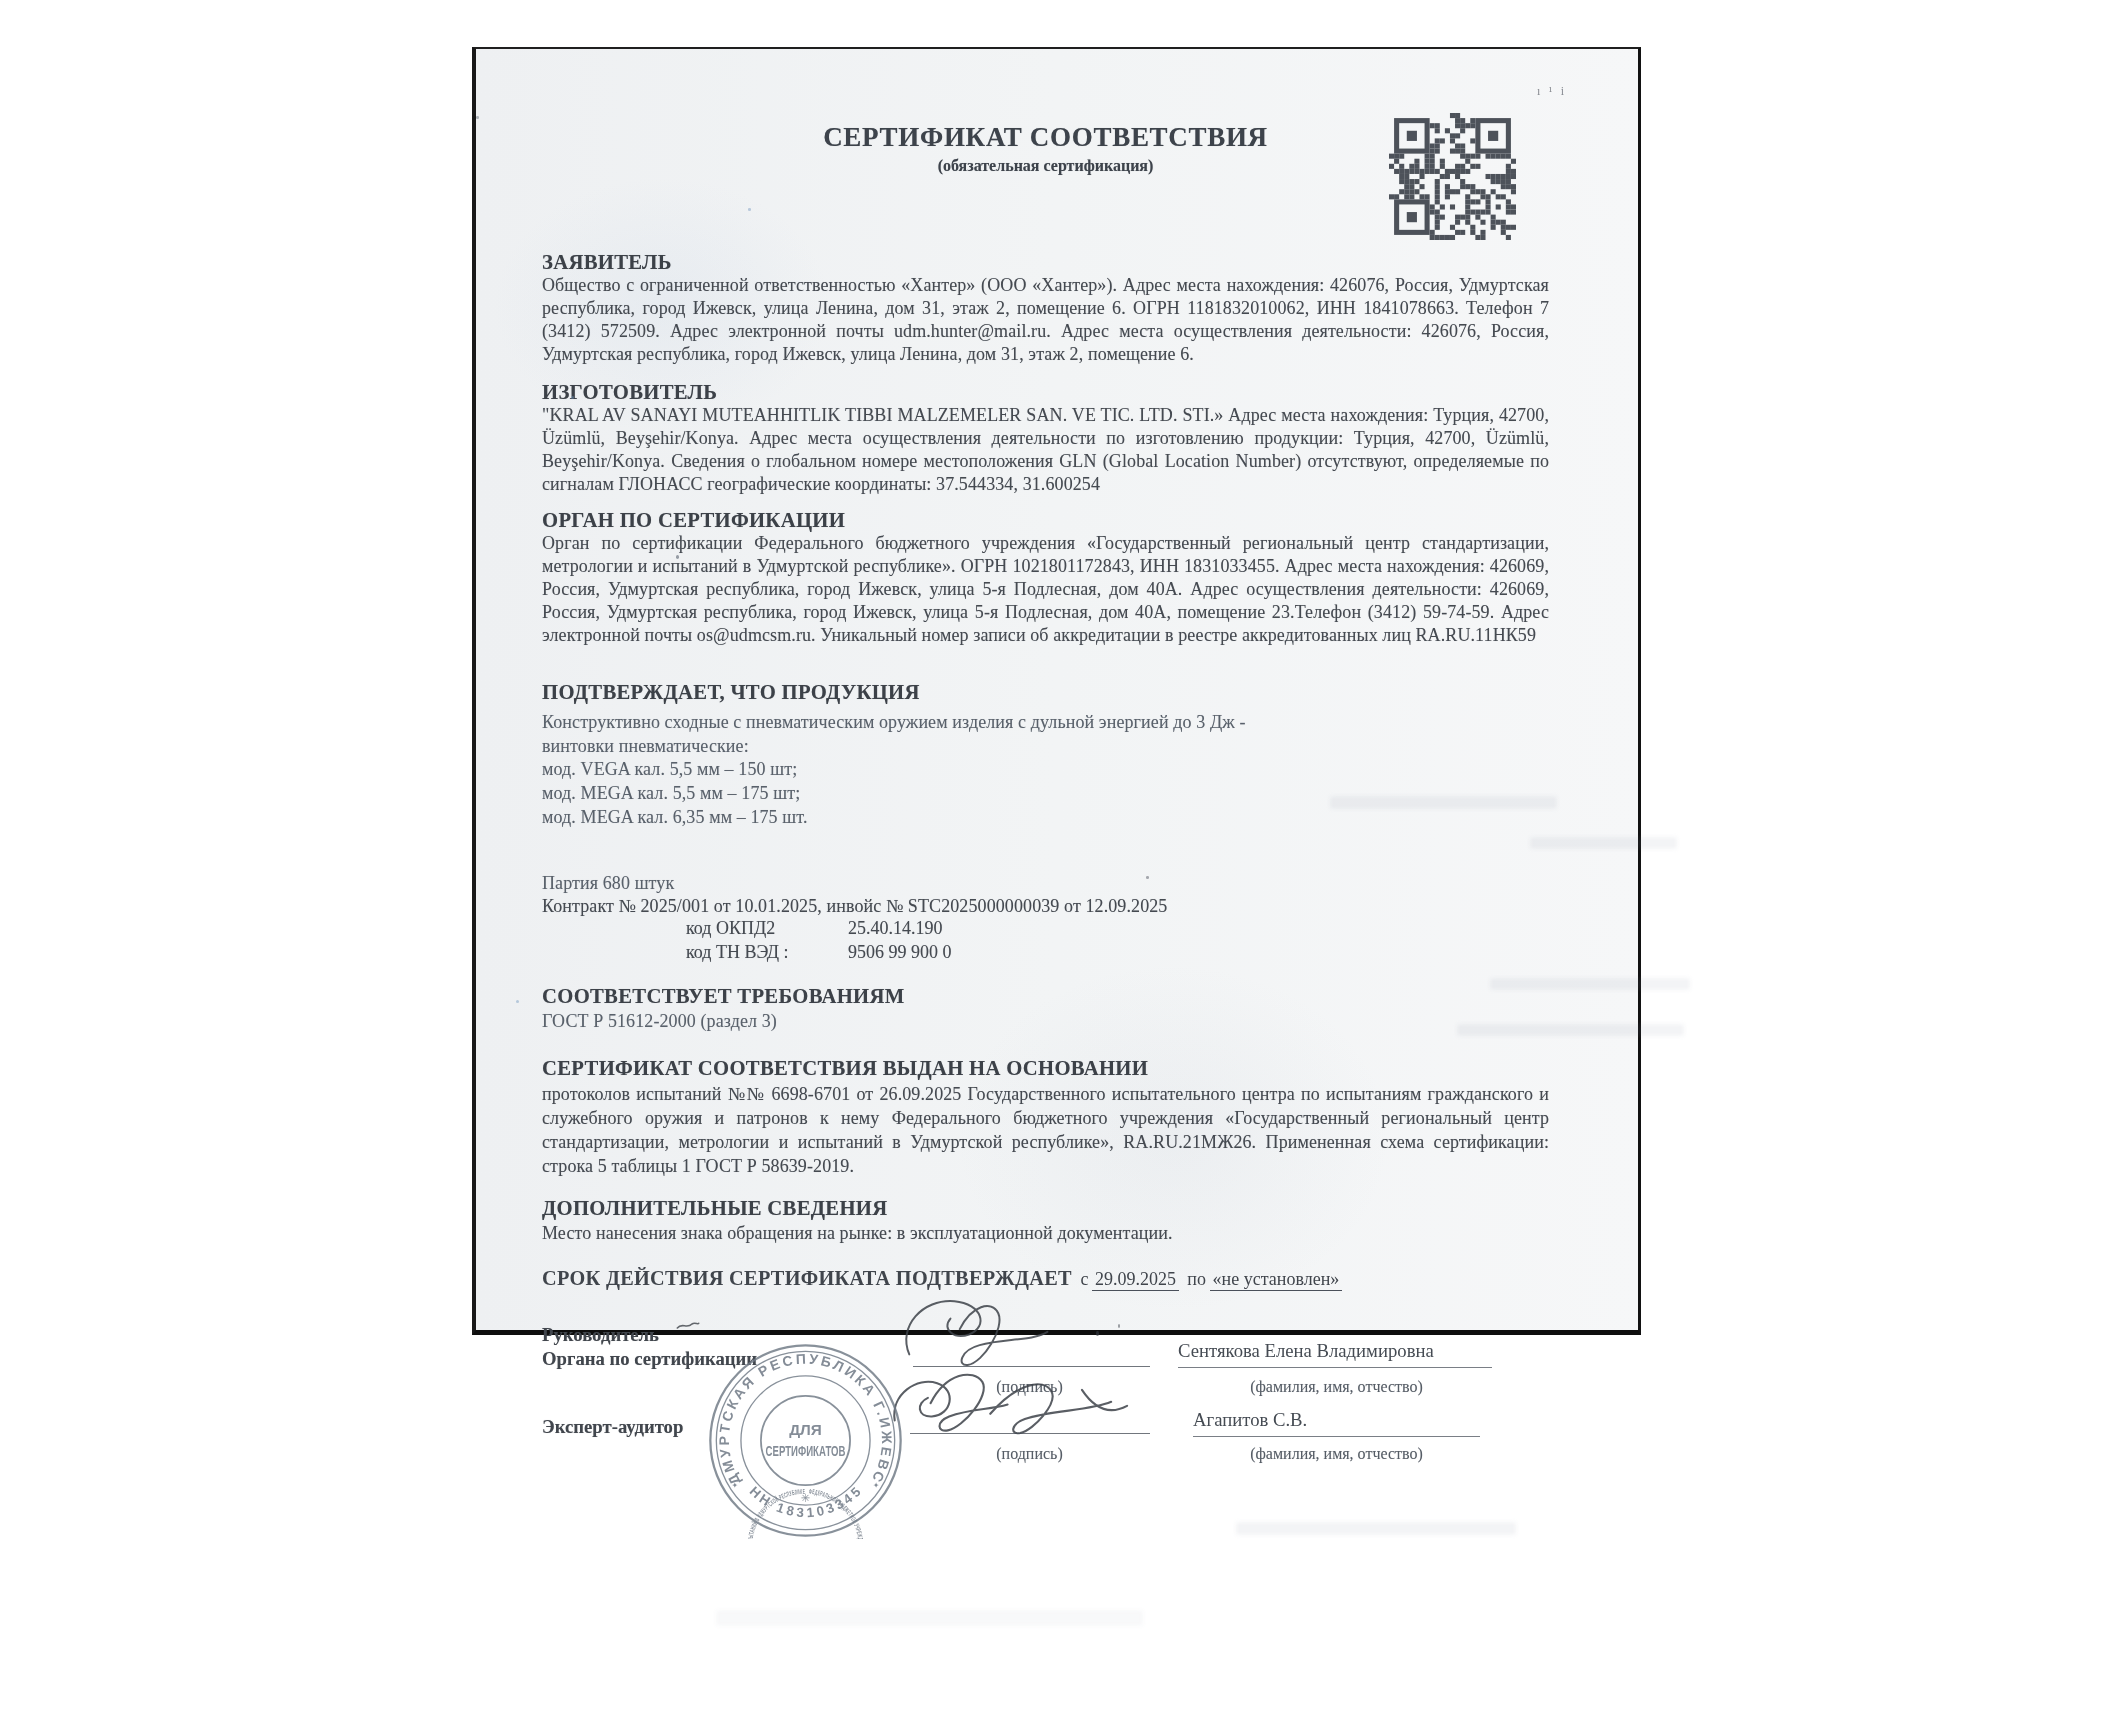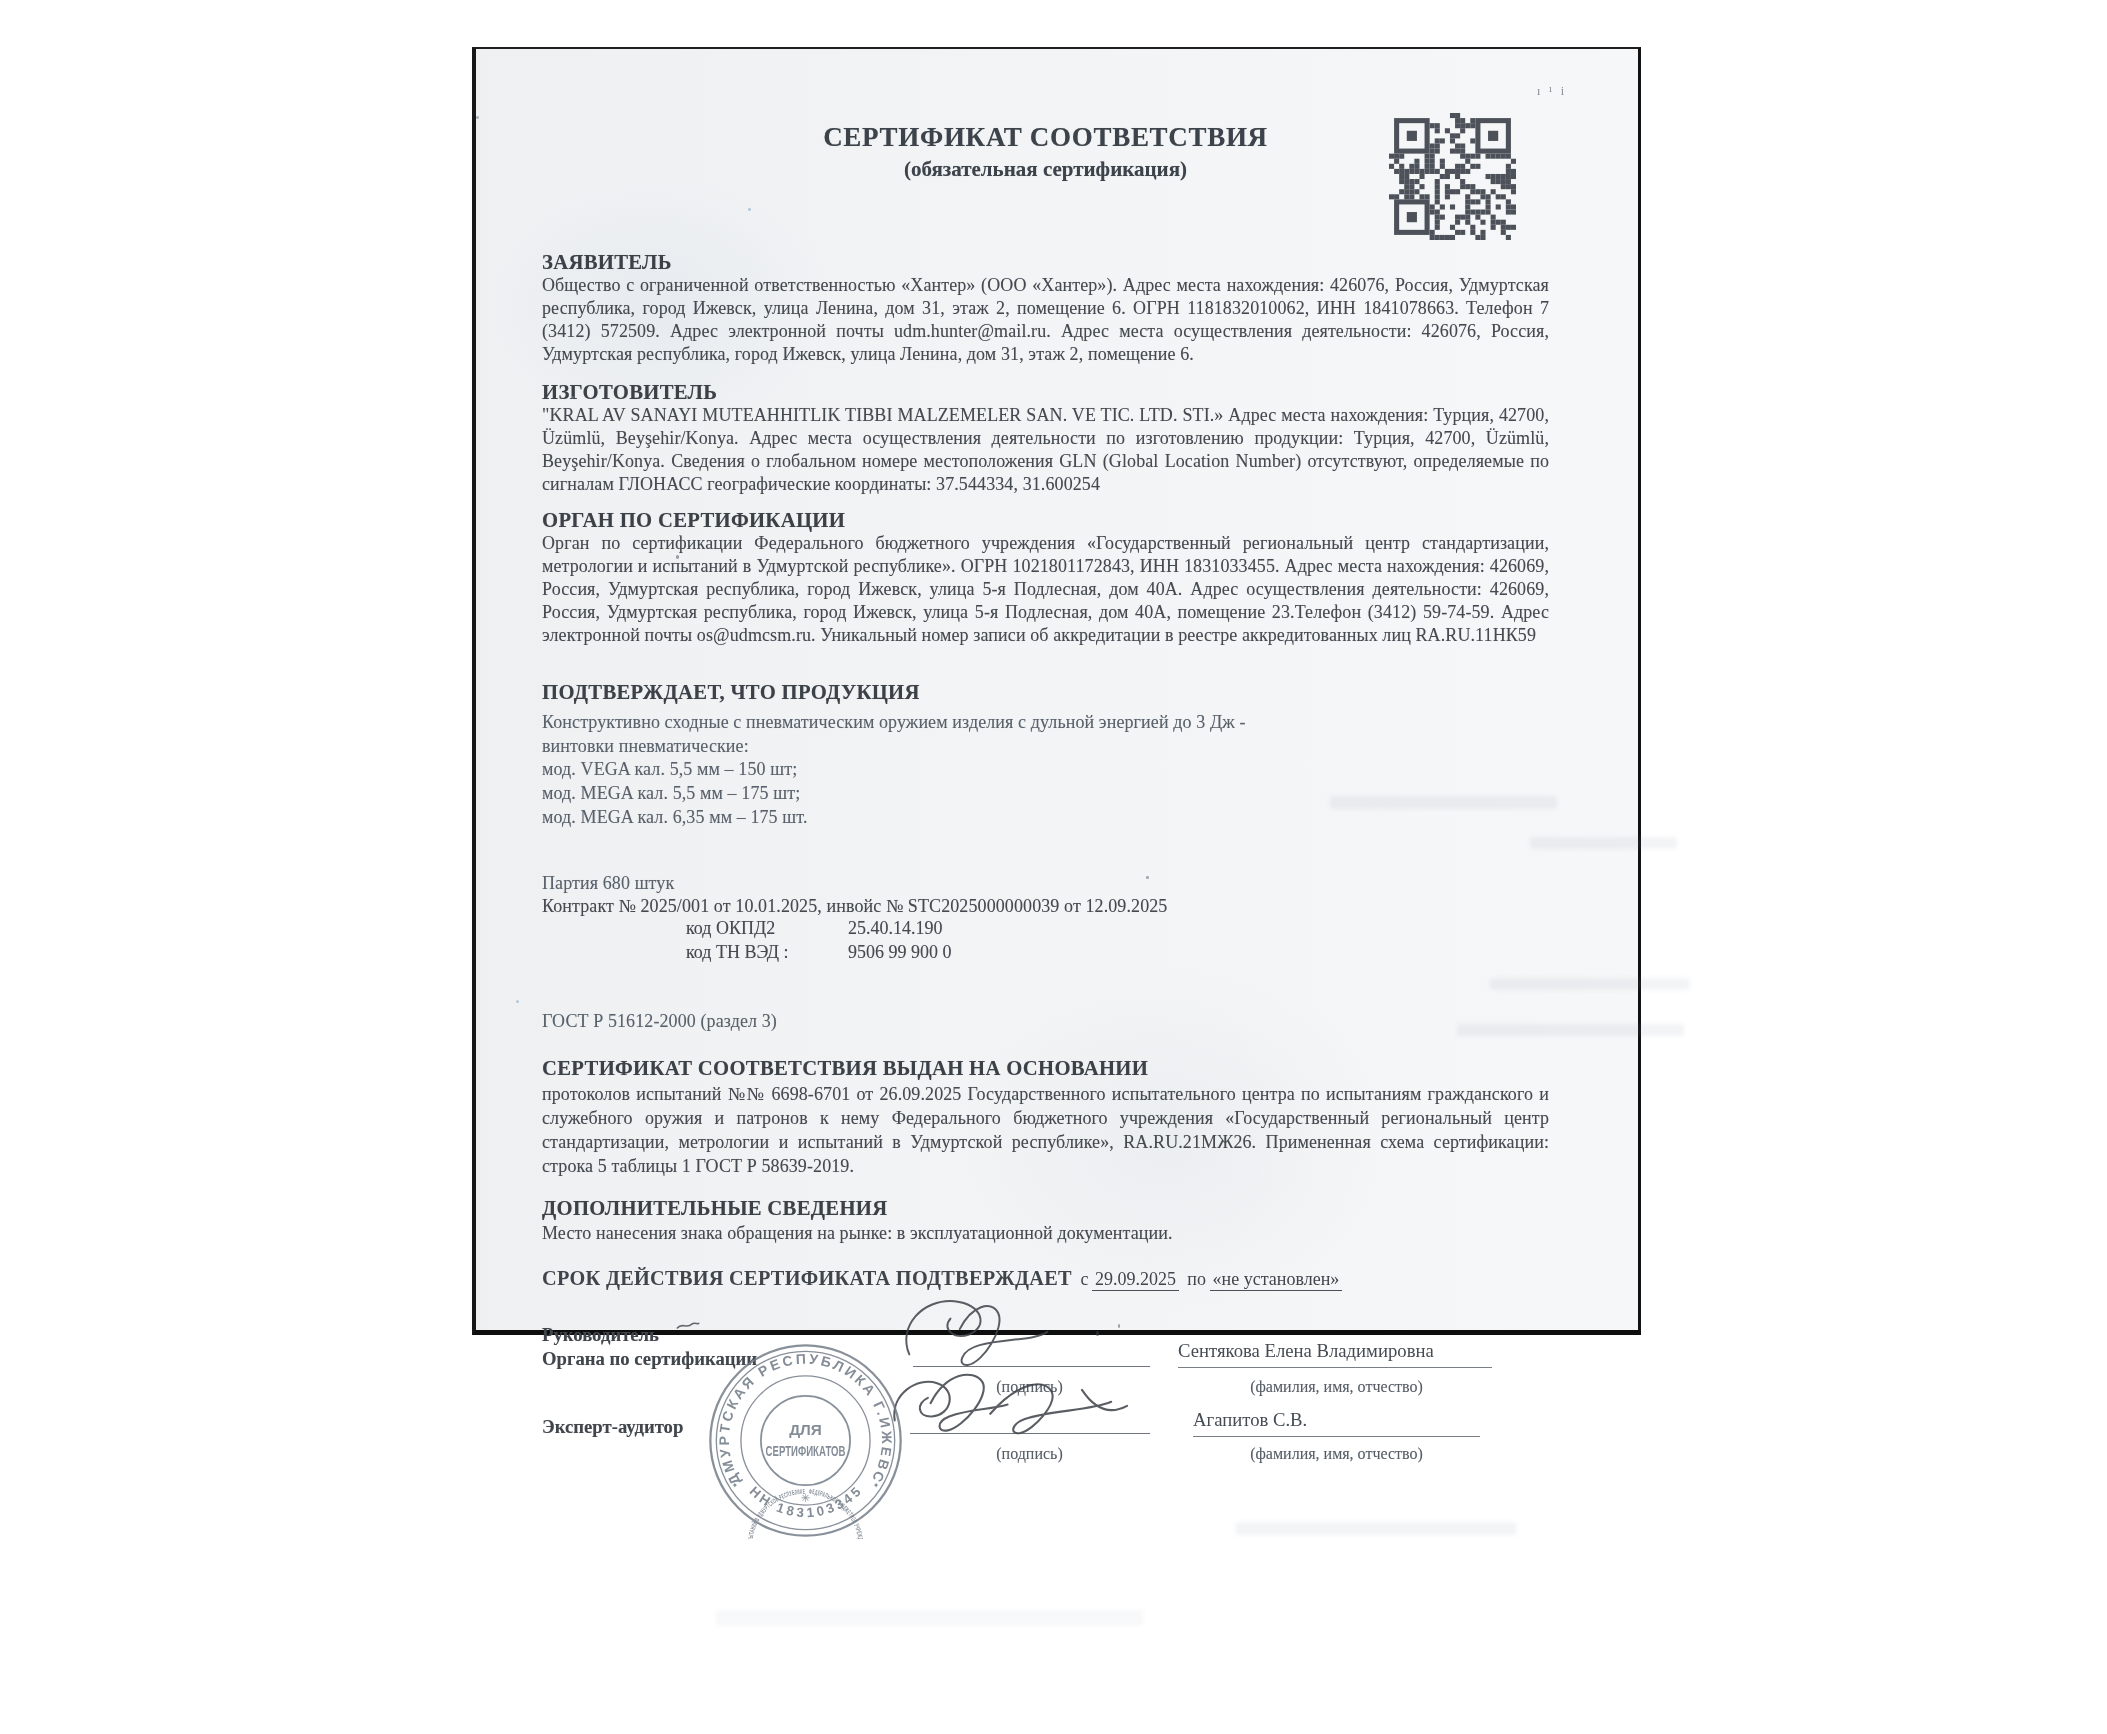--- a/index.html
+++ b/index.html
@@ -15,21 +15,21 @@
     box-sizing:border-box;
   }
   .abs{position:absolute;}
   .col{left:66px;width:1007px;}
   .ink{color:#454a51;text-shadow:0 0 0.7px rgba(70,76,84,.32);}
   .hd{font-weight:bold;color:#3c4148;font-size:20.7px;letter-spacing:0.3px;text-shadow:0 0 0.7px rgba(60,66,74,.35);}
   .body-text{font-size:18px;line-height:23px;text-align:justify;letter-spacing:0.1px;}
   .line{font-size:18px;line-height:23px;letter-spacing:0.1px;}
   .faded{color:#59616b;text-shadow:0 0 0.7px rgba(89,97,107,.3);}
   .doc-title{font-weight:bold;font-size:27px;letter-spacing:0.7px;text-align:center;color:#3d434b;text-shadow:0 0 0.7px rgba(61,67,75,.4);}
-  .doc-subtitle{font-weight:bold;font-size:21px;text-align:center;color:#3d434b;text-shadow:0 0 0.7px rgba(61,67,75,.4);}
+  .doc-subtitle{font-weight:bold;font-size:16px;text-align:center;color:#3d434b;text-shadow:0 0 0.7px rgba(61,67,75,.4);}
   .doc-number{font-weight:bold;font-size:22px;text-align:center;color:#3c4249;letter-spacing:0.5px;text-shadow:0 0 0.7px rgba(60,66,73,.4);}
   .code-label{display:inline-block;width:162px;font-size:18px;}
   .code-value{font-size:18px;}
   .validity{font-size:18px;color:#40454c;}
   .validity .vh{font-weight:bold;font-size:20.3px;letter-spacing:0.3px;}
   .validity .vu{border-bottom:1.3px solid #4a505a;padding:0 2.7px 1.3px 2.7px;}
   .validity .vw{margin:0 4px;}
   .sig-rule{height:0;border-top:1.3px solid rgba(66,72,82,.75);}
   .sig-name{font-size:18.7px;color:#454b53;border-bottom:1.3px solid rgba(66,72,82,.7);padding-bottom:5.3px;}
   .caption{font-size:16px;color:#565d66;text-align:center;text-shadow:0 0 0.7px rgba(86,93,102,.3);}
@@ -277,20 +277,21 @@
   </div>
   <div class="abs col ink line faded" style="top:823px;">Партия 680 штук</div>
   <div class="abs col ink line" style="top:846px;">Контракт № 2025/001 от 10.01.2025, инвойс № STC2025000000039 от 12.09.2025</div>
   <div class="abs ink" style="left:210px;top:869px;">
     <span class="code-label">код ОКПД2</span><span class="code-value">25.40.14.190</span>
   </div>
   <div class="abs ink" style="left:210px;top:893px;">
     <span class="code-label">код ТН ВЭД :</span><span class="code-value">9506 99 900 0</span>
   </div>
 
+  <div class="abs col hd" style="top:936px;">СООТВЕТСТВУЕТ ТРЕБОВАНИЯМ</div>
   <div class="abs col ink line faded" style="top:961px;">ГОСТ Р 51612-2000 (раздел 3)</div>
 
   <div class="abs col hd" style="top:1008px;">СЕРТИФИКАТ СООТВЕТСТВИЯ ВЫДАН НА ОСНОВАНИИ</div>
   <div class="abs col ink body-text" style="top:1033px;line-height:24px;">протоколов испытаний №№ 6698-6701 от 26.09.2025 Государственного испытательного центра по испытаниям гражданского и служебного оружия и патронов к нему Федерального бюджетного учреждения «Государственный региональный центр стандартизации, метрологии и испытаний в Удмуртской республике», RA.RU.21МЖ26. Примененная схема сертификации: строка 5 таблицы 1 ГОСТ Р 58639-2019.</div>
 
   <div class="abs col hd" style="top:1148px;">ДОПОЛНИТЕЛЬНЫЕ СВЕДЕНИЯ</div>
   <div class="abs col ink line" style="top:1173px;">Место нанесения знака обращения на рынке: в эксплуатационной документации.</div>
 
   <div class="abs col validity" style="top:1218px;">
     <span class="vh">СРОК ДЕЙСТВИЯ СЕРТИФИКАТА ПОДТВЕРЖДАЕТ</span>

